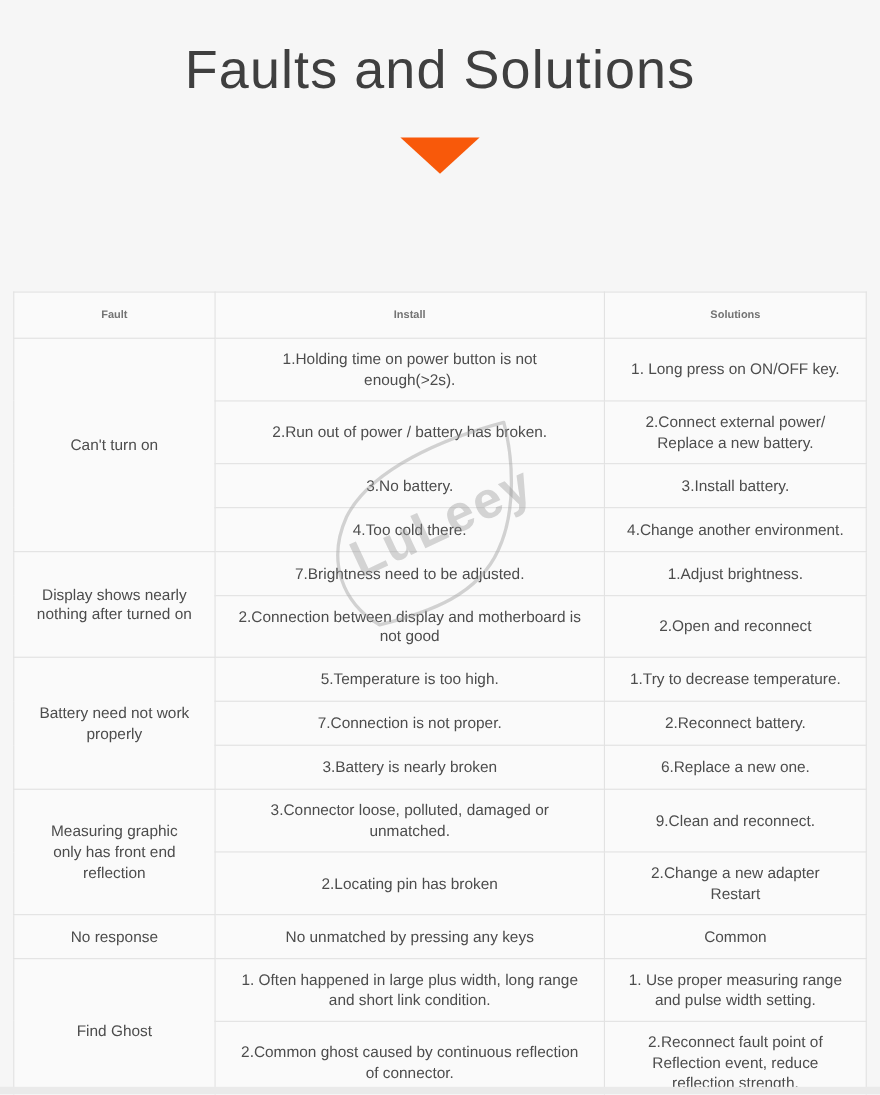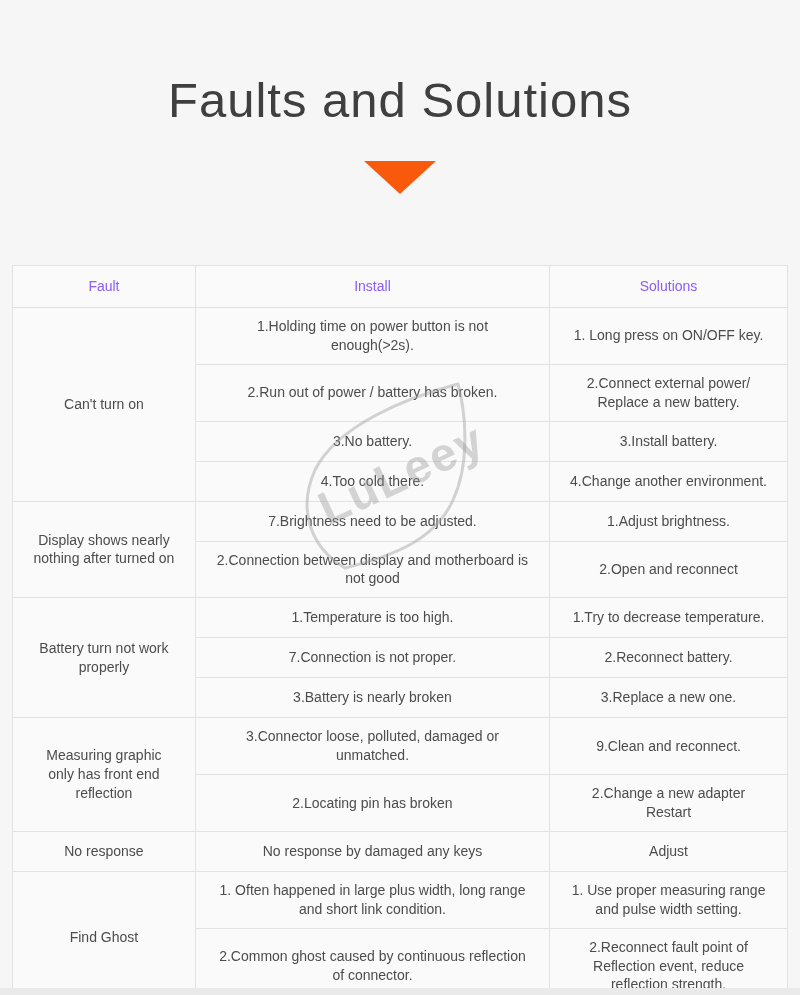--- a/index.html
+++ b/index.html
@@ -10,21 +10,21 @@
     font-family: "Liberation Sans", "DejaVu Sans", sans-serif;
     overflow: hidden;
     position: relative;
   }
   .page {
     width: 800px;
     height: 995px;
     position: relative;
   }
   .page-title {
-    padding-top: 72px;
+    padding-top: 36px;
     text-align: center;
     font-size: 49px;
     font-weight: 400;
     color: #3f3f3f;
     letter-spacing: 1px;
   }
   .arrow-wrap {
     margin-top: 33px;
     display: flex;
     justify-content: center;
@@ -52,23 +52,23 @@
     border: 1px solid #e2e2e2;
     text-align: center;
     vertical-align: middle;
     padding: 9px 19px;
     font-size: 14px;
     line-height: 1.35;
     color: #4c4c4c;
     word-wrap: break-word;
   }
   .fault-table th {
-    font-size: 14px;
-    font-weight: 400;
-    color: #8b5cf6;
+    font-size: 10px;
+    font-weight: 700;
+    color: #737373;
     height: 42px;
     padding: 10px 8px;
   }
   .fault-table td { height: 40px; }
   .col-fault    { width: 23.6%; }
   .col-reason   { width: 45.7%; }
   .col-solution { width: 30.7%; }
   .fault-cell { color: #4c4c4c; }
   .watermark {
     position: absolute;
@@ -149,47 +149,47 @@
           <td class="fault-cell" rowspan="2">Display shows nearly nothing after turned on</td>
           <td>7.Brightness need to be adjusted.</td>
           <td>1.Adjust brightness.</td>
         </tr>
         <tr>
           <td>2.Connection between display and motherboard is not good</td>
           <td>2.Open and reconnect</td>
         </tr>
 
         <tr>
-          <td class="fault-cell" rowspan="3">Battery turn not work properly</td>
-          <td>1.Temperature is too high.</td>
+          <td class="fault-cell" rowspan="3">Battery need not work properly</td>
+          <td>5.Temperature is too high.</td>
           <td>1.Try to decrease temperature.</td>
         </tr>
         <tr>
           <td>7.Connection is not proper.</td>
           <td>2.Reconnect battery.</td>
         </tr>
         <tr>
           <td>3.Battery is nearly broken</td>
-          <td>3.Replace a new one.</td>
+          <td>6.Replace a new one.</td>
         </tr>
 
         <tr>
           <td class="fault-cell" rowspan="2">Measuring graphic only has front end reflection</td>
           <td>3.Connector loose, polluted, damaged or unmatched.</td>
           <td>9.Clean and reconnect.</td>
         </tr>
         <tr>
           <td>2.Locating pin has broken</td>
           <td>2.Change a new adapter Restart</td>
         </tr>
 
         <tr>
           <td class="fault-cell">No response</td>
-          <td>No response by damaged any keys</td>
-          <td>Adjust</td>
+          <td>No unmatched by pressing any keys</td>
+          <td>Common</td>
         </tr>
 
         <tr>
           <td class="fault-cell" rowspan="2">Find Ghost</td>
           <td>1. Often happened in large plus width, long range and short link condition.</td>
           <td>1. Use proper measuring range and pulse width setting.</td>
         </tr>
         <tr>
           <td>2.Common ghost caused by continuous reflection of connector.</td>
           <td>2.Reconnect fault point of Reflection event, reduce reflection strength.</td>

